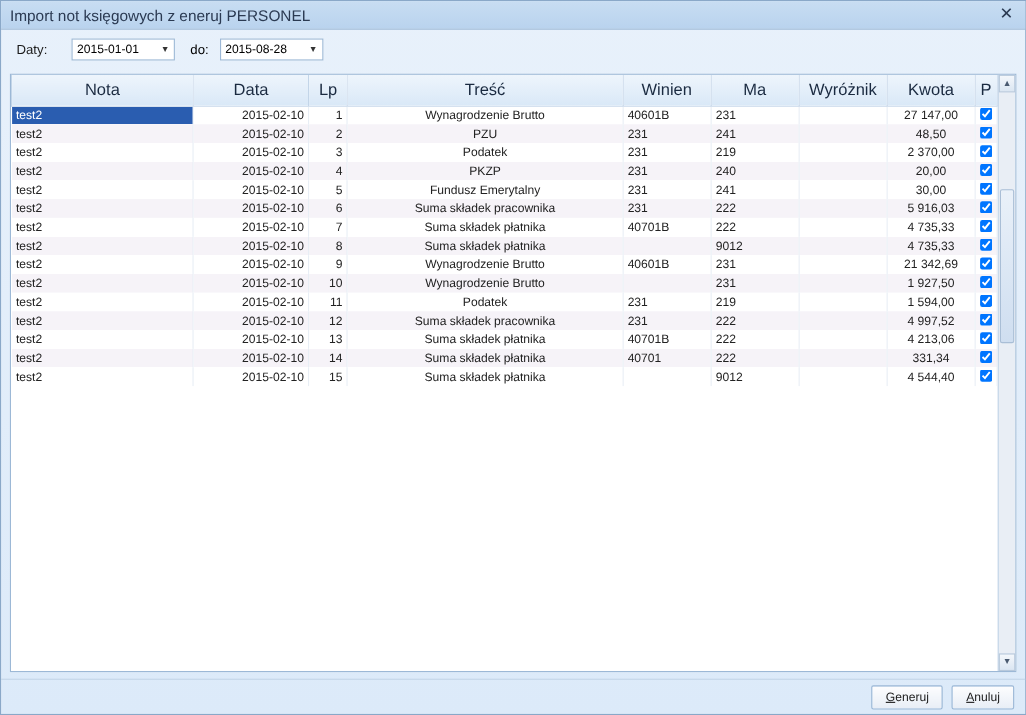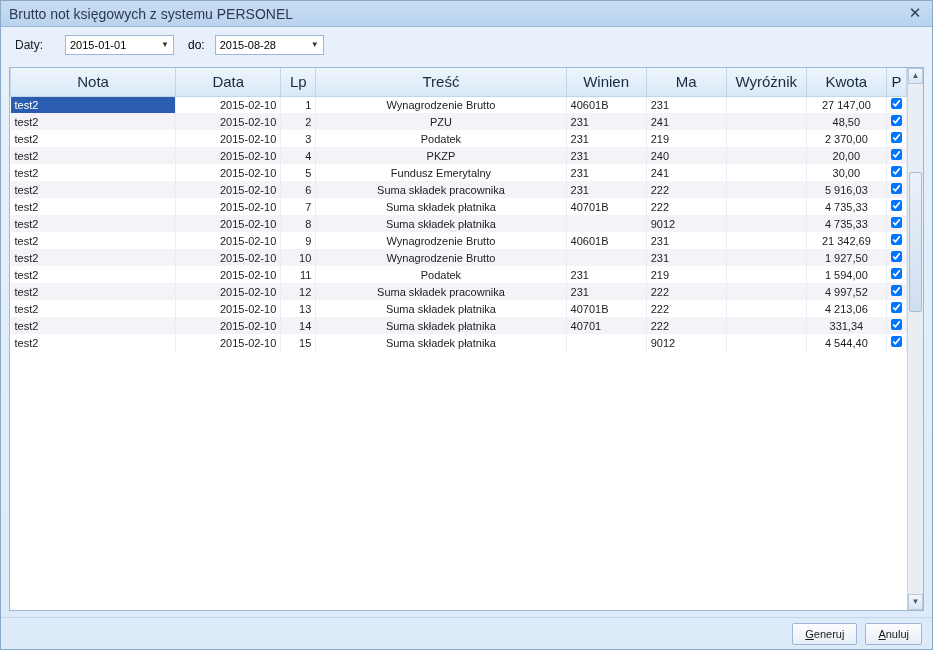--- a/index.html
+++ b/index.html
@@ -66,21 +66,21 @@
   position: absolute; right: 2px; top: 1px;
   width: 16px; height: 16px;
   border: 1px solid #c0c0c0;
   background: #f4f4f4;
   text-align: center;
   line-height: 12px;
   font-size: 10px;
   cursor: pointer;
 }
 .txt { width: 200px; margin-left: 12px; }
-.date { width: 109px; position: relative; padding-right: 16px; }
+.date { width: 94px; position: relative; padding-right: 16px; }
 .date .arrow {
   position: absolute; right: 1px; top: 1px;
   width: 14px; height: 16px;
   text-align: center;
   font-size: 8px;
   line-height: 16px;
   color: #333;
   cursor: pointer;
 }
 .doSep { margin: 0 10px 0 14px; font-size: 12px; }
@@ -190,21 +190,21 @@
 }
 .wbtn:first-child { margin-left: 0; }
 .wbtn u { text-decoration: underline; }
 </style>
 </head>
 <body>
 
 <div class="window">
 
   <div class="titlebar">
-    <div class="title">Brutto not księgowych z systemu PERSONEL</div>
+    <div class="title">Import not księgowych z eneruj PERSONEL</div>
     <div class="close">✕</div>
   </div>
 
   <div class="filters">
     <div class="filter-row">
       <label>Daty:</label>
       <div class="date">
         <span>2015-01-01</span>
         <div class="arrow">▼</div>
       </div>

